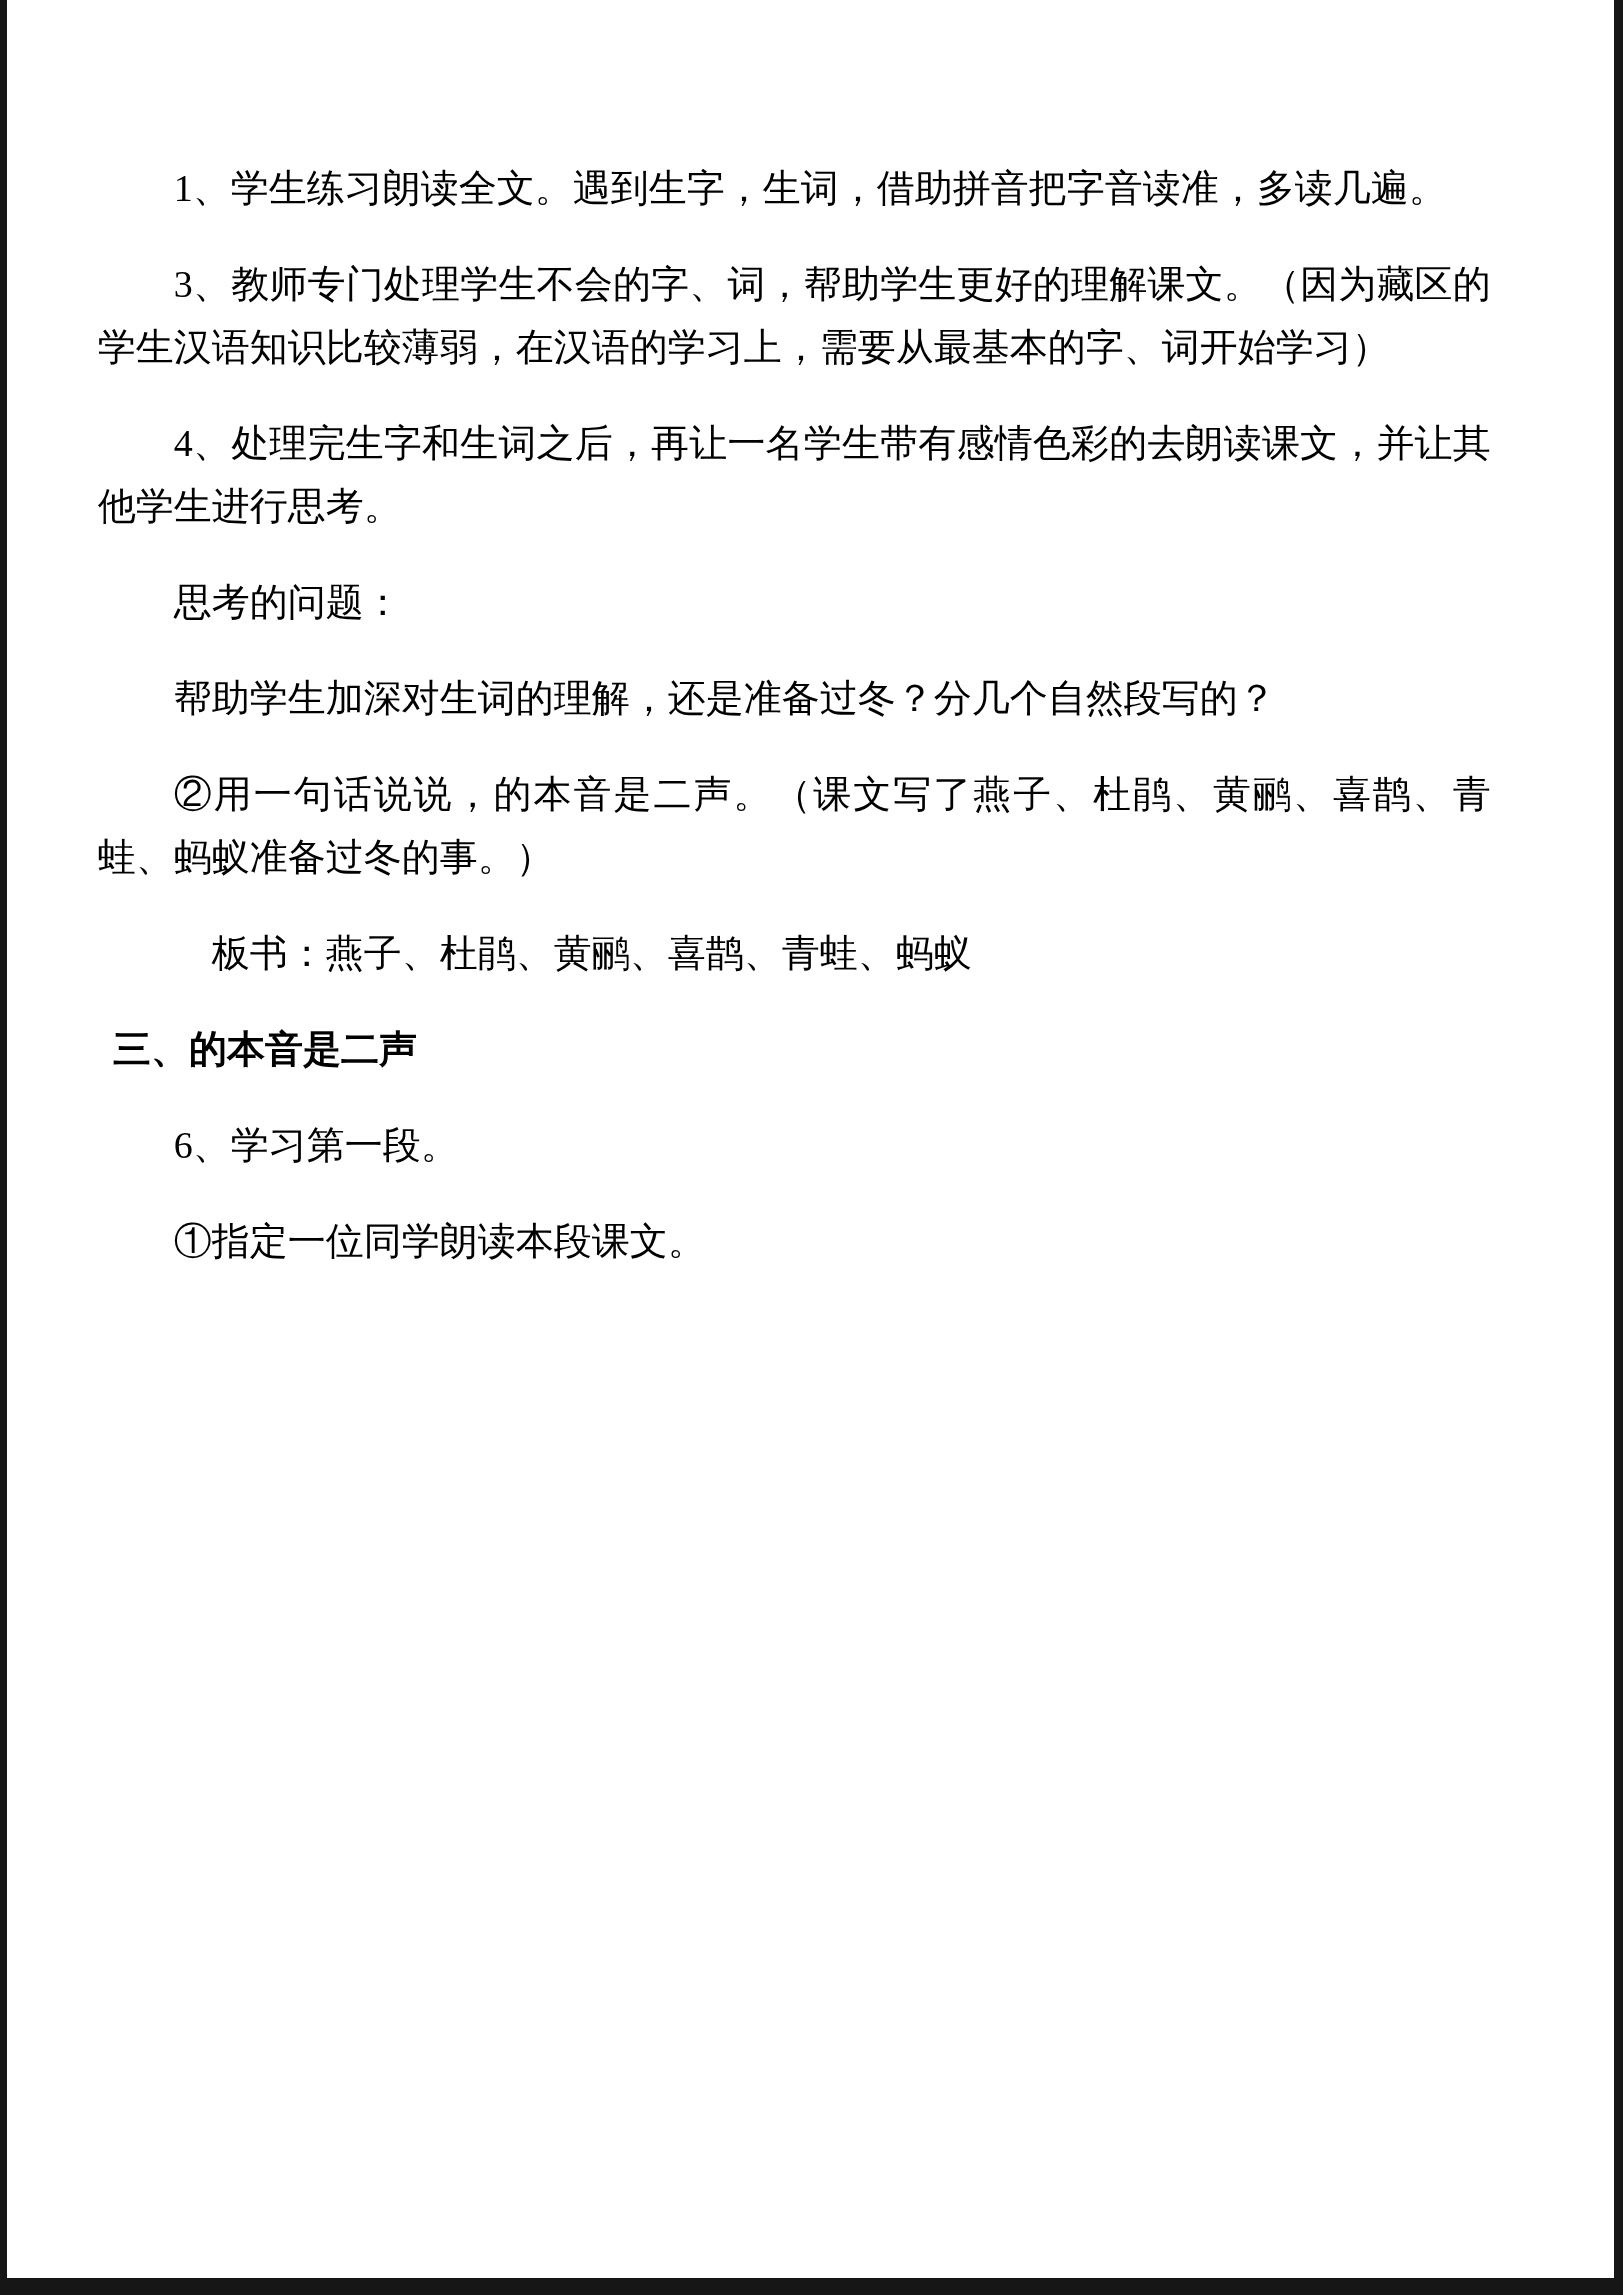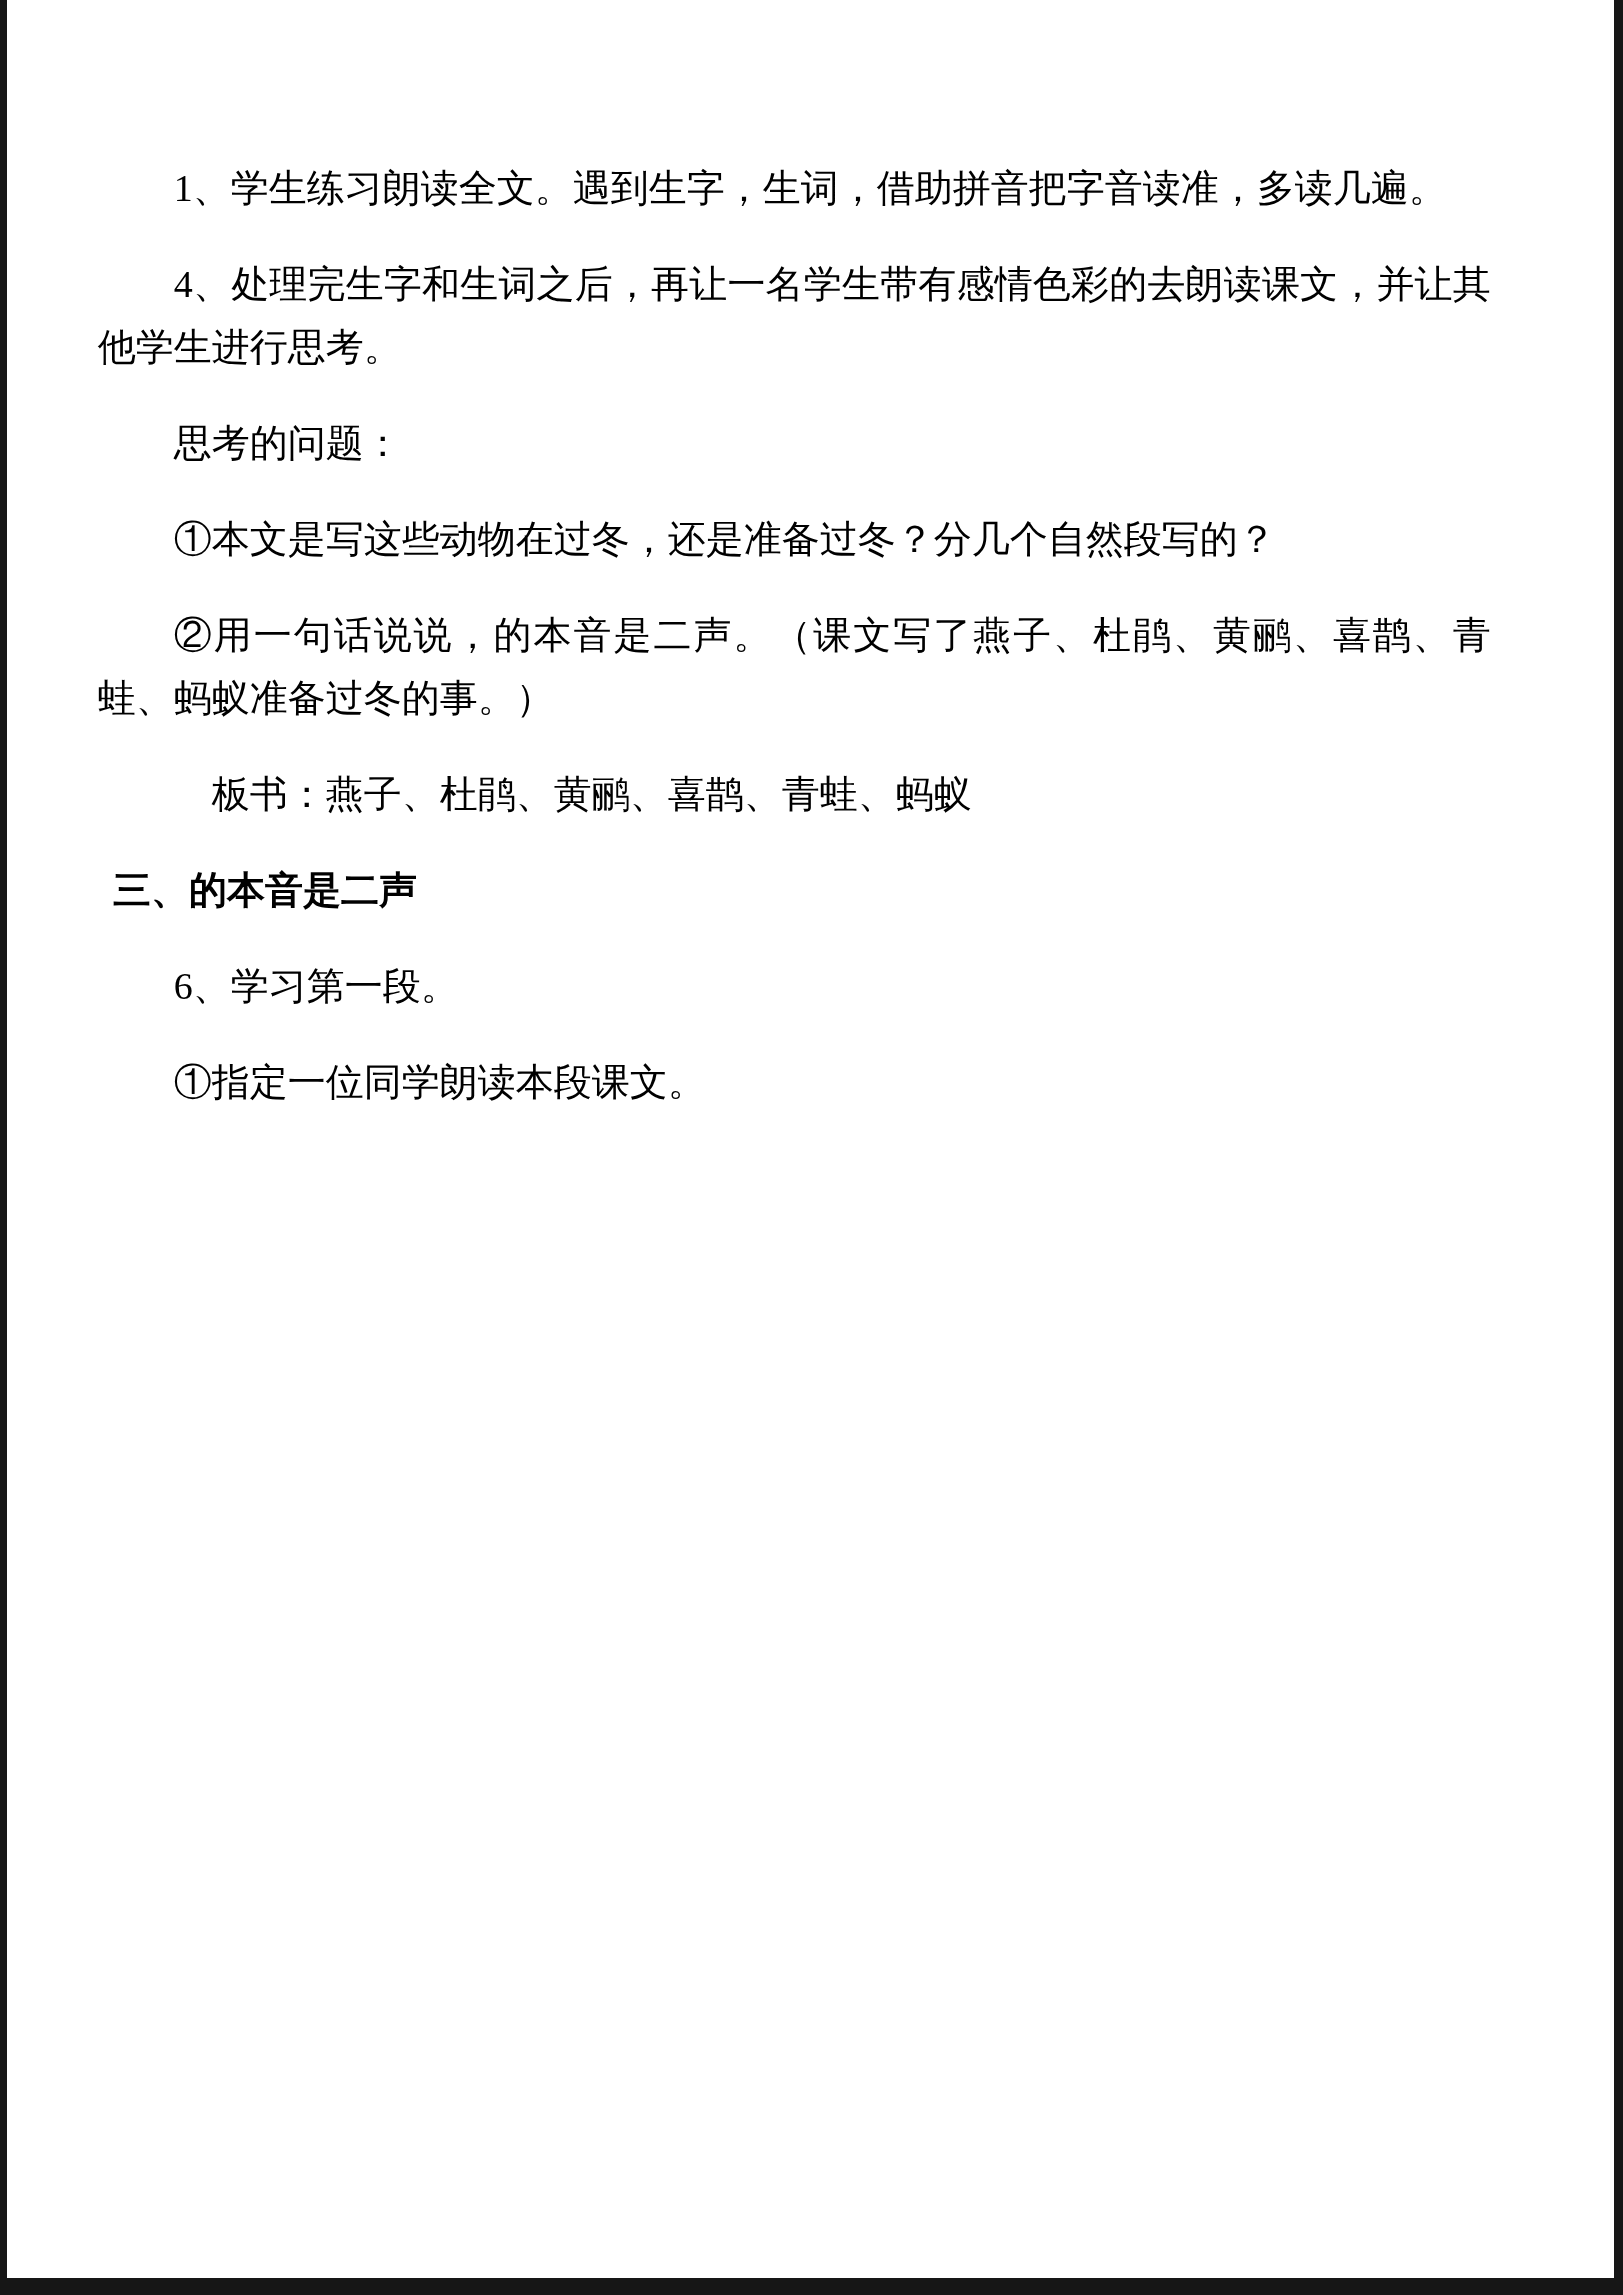--- a/index.html
+++ b/index.html
@@ -41,22 +41,23 @@
     font-family: "Liberation Sans", "DejaVu Sans", sans-serif;
     font-weight: bold;
     text-indent: 0.4em;
   }
 </style>
 </head>
 <body>
 
 <div class="page doc">
   <p class="para">1、学生练习朗读全文。遇到生字，生词，借助拼音把字音读准，多读几遍。</p>
+  <p class="para">3、教师专门处理学生不会的字、词，帮助学生更好的理解课文。（因为藏区的学生汉语知识比较薄弱，在汉语的学习上，需要从最基本的字、词开始学习）</p>
   <p class="para">4、处理完生字和生词之后，再让一名学生带有感情色彩的去朗读课文，并让其他学生进行思考。</p>
   <p class="para">思考的问题：</p>
-  <p class="para">①本文是写这些动物在过冬，还是准备过冬？分几个自然段写的？</p>
+  <p class="para">帮助学生加深对生词的理解，还是准备过冬？分几个自然段写的？</p>
   <p class="para">②用一句话说说，的本音是二声。（课文写了燕子、杜鹃、黄鹂、喜鹊、青蛙、蚂蚁准备过冬的事。）</p>
   <p class="para banshu">板书：燕子、杜鹃、黄鹂、喜鹊、青蛙、蚂蚁</p>
   <p class="para heading">三、的本音是二声</p>
   <p class="para">6、学习第一段。</p>
   <p class="para">①指定一位同学朗读本段课文。</p>
 </div>
 
 
 </body></html>

